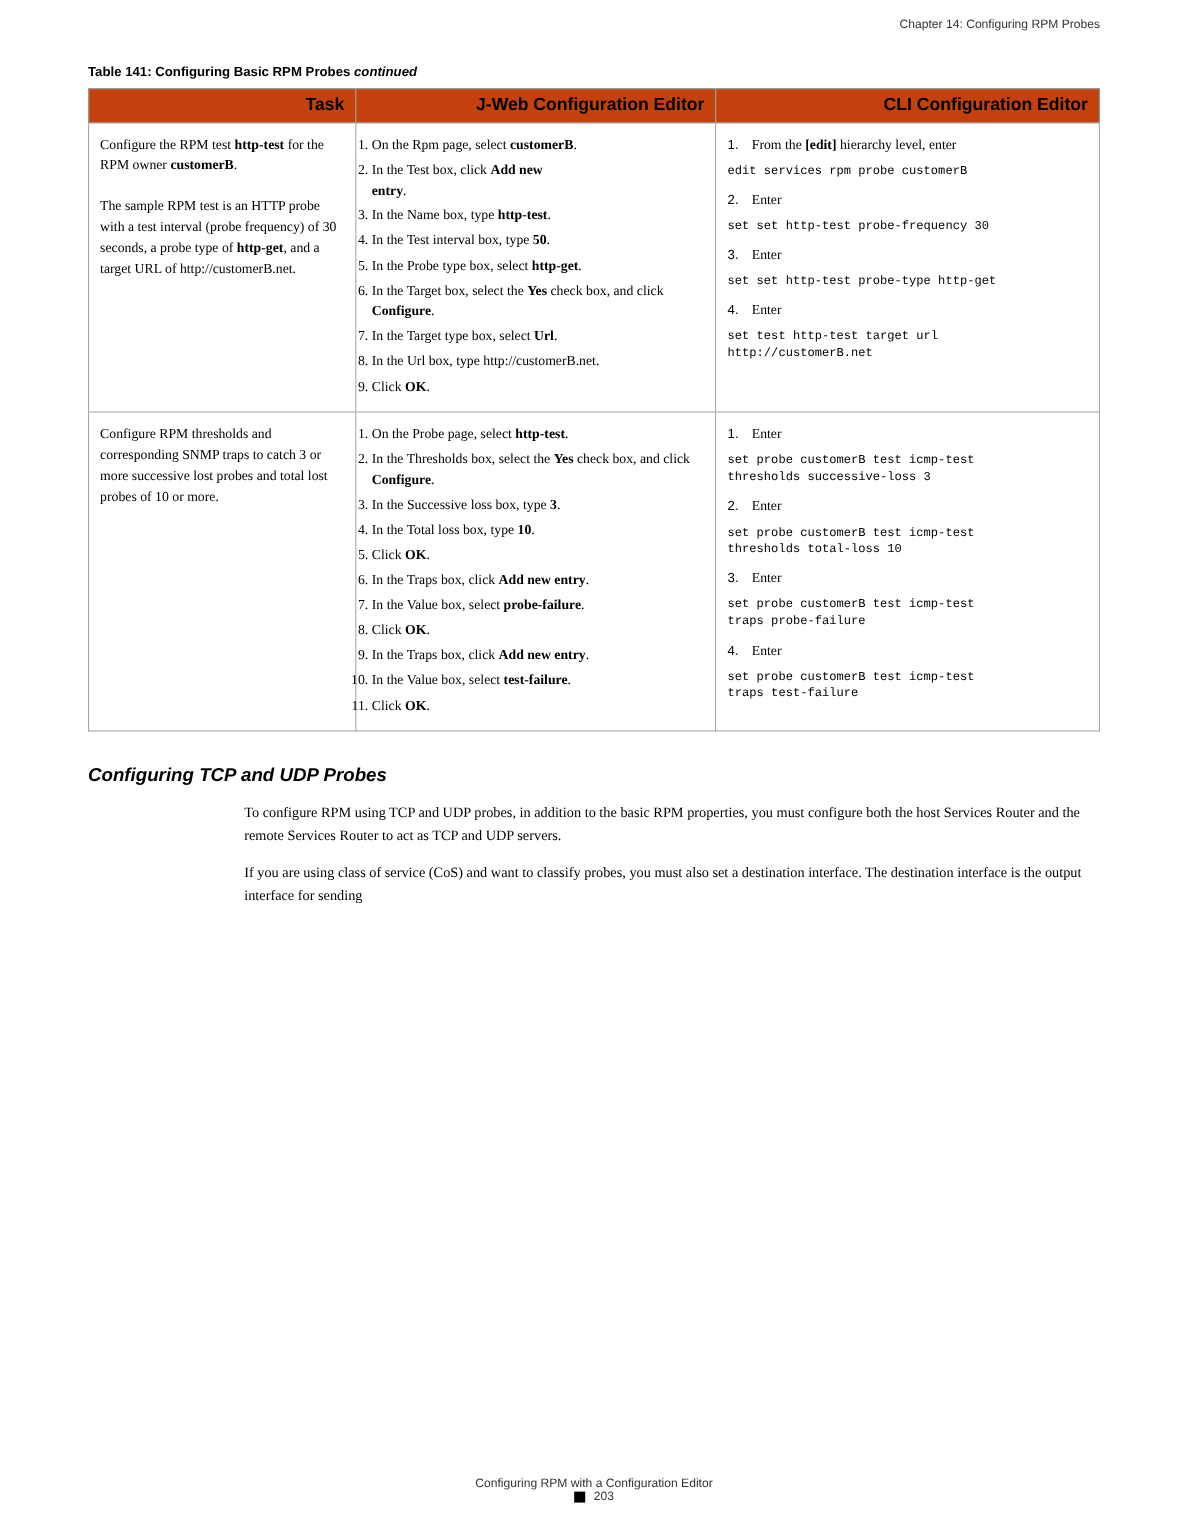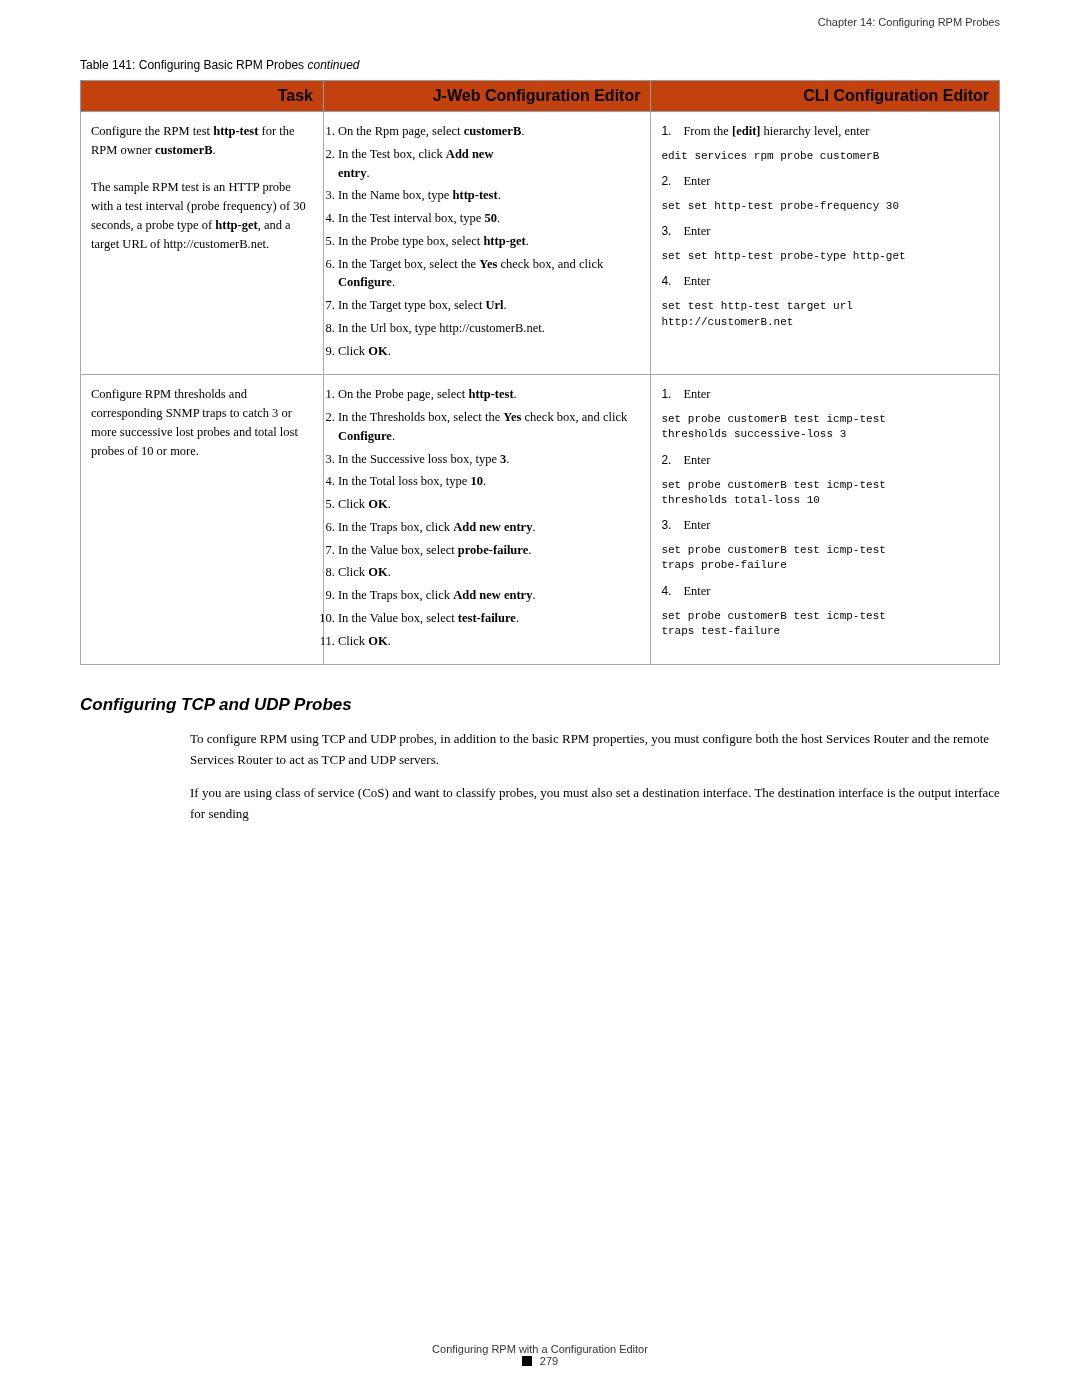--- a/index.html
+++ b/index.html
@@ -23,21 +23,21 @@
     .page-header {
       text-align: right;
       font-size: 11px;
       color: #333;
       margin-bottom: 30px;
       font-family: Arial, Helvetica, sans-serif;
     }
 
     .table-title {
       font-size: 12px;
-      font-weight: normal;
+      font-weight: bold;
       font-family: Arial, Helvetica, sans-serif;
       margin-bottom: 8px;
     }
 
     .table-title span.italic {
       font-style: italic;
     }
 
     table.main-table {
       width: 100%;
@@ -131,20 +131,21 @@
     }
 
     .section-body {
       margin-left: 110px;
       font-size: 13px;
       line-height: 1.6;
     }
 
     .section-body p {
       margin-bottom: 12px;
+      margin-left: 32px;
     }
 
     .page-footer {
       position: absolute;
       bottom: 30px;
       left: 0;
       right: 0;
       display: flex;
       justify-content: space-between;
       align-items: center;
@@ -288,17 +289,17 @@
 
   <div class="section-body">
     <p>To configure RPM using TCP and UDP probes, in addition to the basic RPM properties, you must configure both the host Services Router and the remote Services Router to act as TCP and UDP servers.</p>
     <p>If you are using class of service (CoS) and want to classify probes, you must also set a destination interface. The destination interface is the output interface for sending</p>
   </div>
 
   <div class="page-footer">
     <span class="footer-left">Configuring RPM with a Configuration Editor</span>
     <span class="footer-right">
       <span class="footer-square"></span>
-      <span>279</span>
+      <span>203</span>
     </span>
   </div>
 
 </div>
 
 </body></html>

